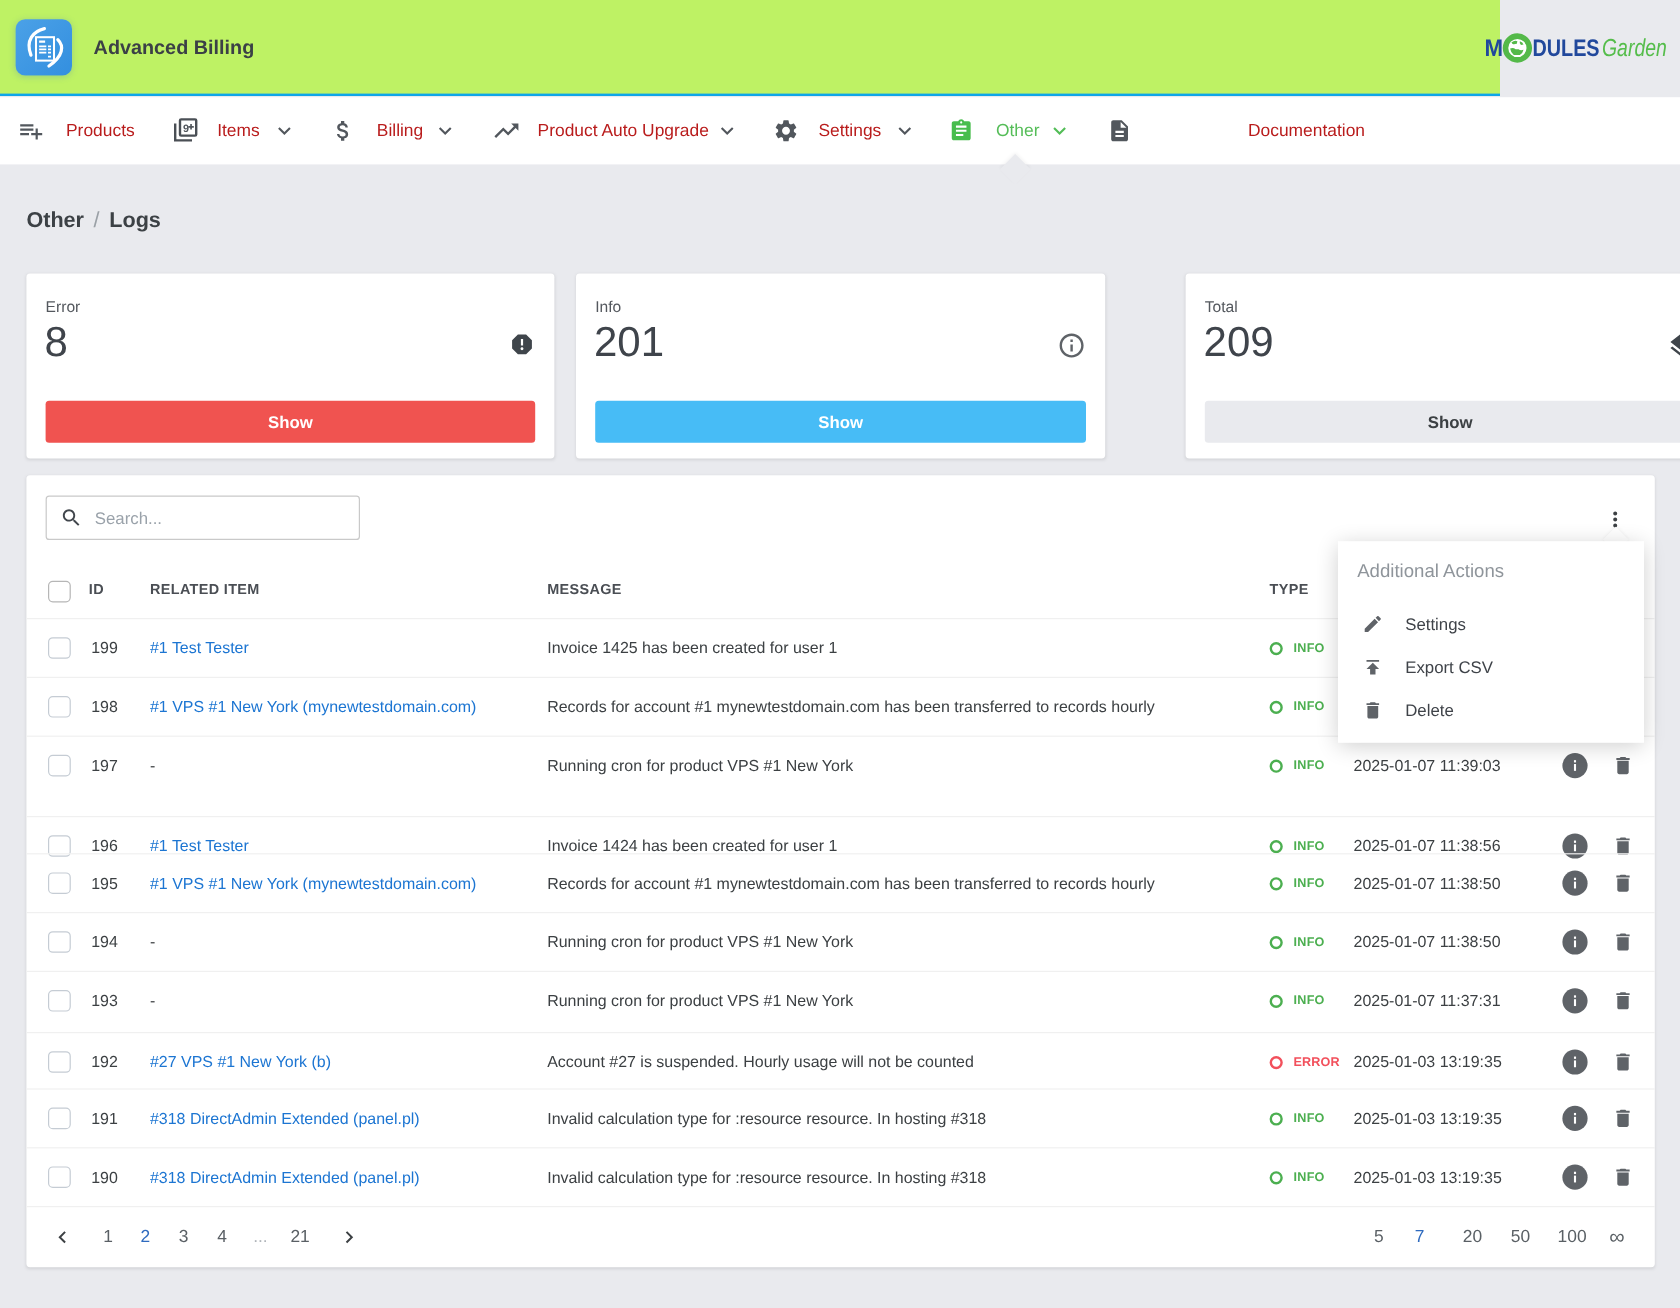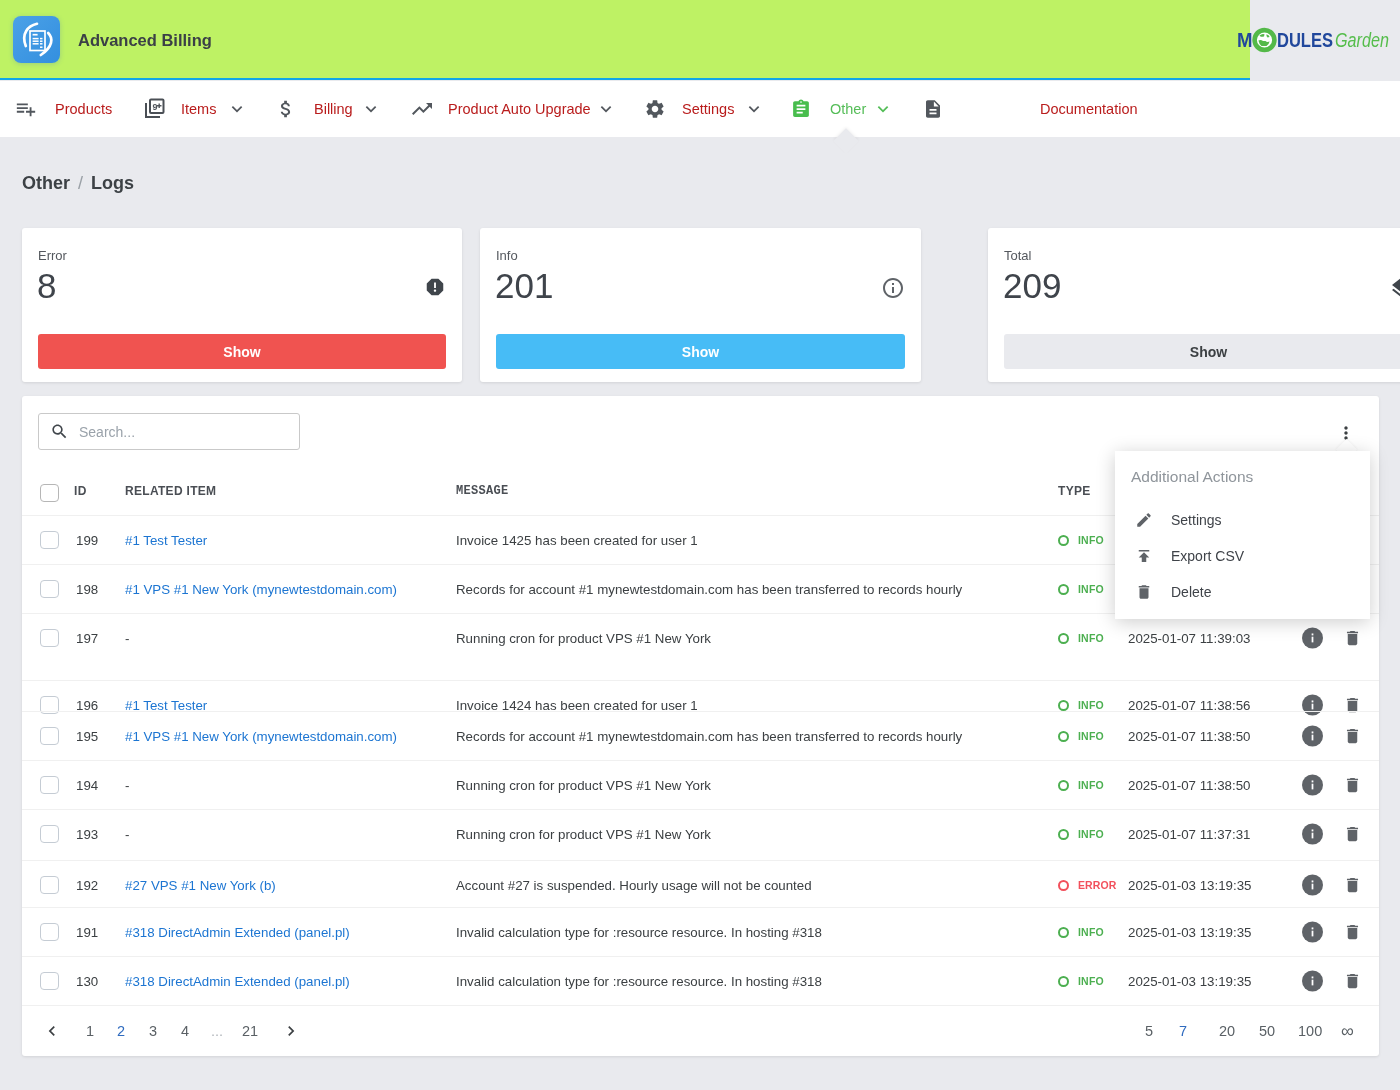--- a/index.html
+++ b/index.html
@@ -210,21 +210,21 @@
   </div>
   <div id="dots">
     <svg width="20" height="20" viewBox="0 0 24 24">
         <path fill="#3c4043" d="M12 8c1.1 0 2-.9 2-2s-.9-2-2-2-2 .9-2 2 .9 2 2 2zm0 2c-1.1 0-2 .9-2 2s.9 2 2 2 2-.9 2-2-.9-2-2-2zm0 6c-1.1 0-2 .9-2 2s.9 2 2 2 2-.9 2-2-.9-2-2-2z"></path>
       </svg>
   </div>
   <div class="hrow">
     <div class="cb" style="border-color:#b6b6b6;"></div>
     <div class="hcell" style="left:52px;">ID</div>
     <div class="hcell" style="left:103px;">RELATED ITEM</div>
-    <div class="hcell" style="left:434px;font-family:Liberation Mono, monospace;">MESSAGE</div>
+    <div class="hcell" style="left:434px;">MESSAGE</div>
     <div class="hcell" style="left:1036px;">TYPE</div>
     <div class="hcell" style="left:1106px;">DATE</div>
   </div>
 <div class="row" style="top: 119px; text-align: center;">
       <div class="cb"></div>
       <div class="cell" style="left:54px;">199</div>
       <div class="cell" style="left:103px;"><a class="link">#1 Test Tester</a></div>
       <div class="cell" style="left:434px;">Invoice 1425 has been created for user 1</div>
       <div class="cell badge" style="left:1036px;">
         <span class="ring"></span>
@@ -397,21 +397,21 @@
         </svg>
       </div>
       <div class="tr">
         <svg width="19" height="19" viewBox="0 0 24 24">
           <path fill="#5f6368" d="M6 19c0 1.1.9 2 2 2h8c1.1 0 2-.9 2-2V7H6v12zM19 4h-3.5l-1-1h-5l-1 1H5v2h14V4z"></path>
         </svg>
       </div>
     </div>
     <div class="row" style="top: 560px;">
       <div class="cb"></div>
-      <div class="cell" style="left:54px;">130</div>
+      <div class="cell" style="left:54px;">190</div>
       <div class="cell" style="left:103px;"><a class="link">#318 DirectAdmin Extended (panel.pl)</a></div>
       <div class="cell" style="left:434px;">Invalid calculation type for :resource resource. In hosting #318</div>
       <div class="cell badge" style="left:1036px;">
         <span class="ring"></span>
         <span class="btxt">INFO</span>
       </div>
       <div class="cell" style="left:1106px;">2025-01-03 13:19:35</div>
       <div class="ib">
         <svg width="21" height="21" viewBox="0 0 24 24">
           <circle cx="12" cy="12" r="10" fill="#5f6368"></circle>

